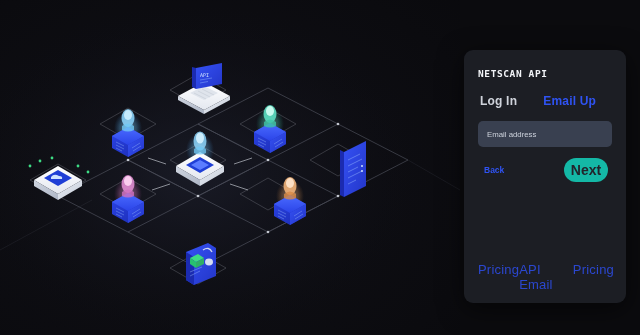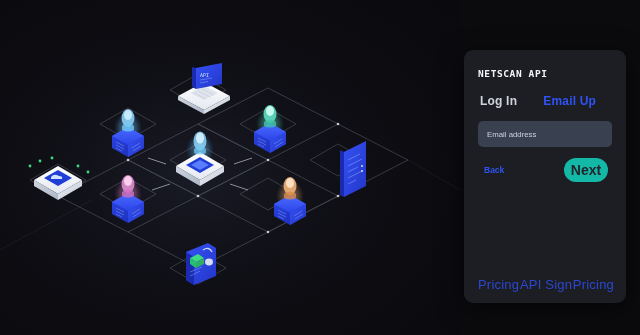--- a/index.html
+++ b/index.html
@@ -334,18 +334,18 @@
 
     <input class="field" type="text" placeholder="Email address" style="">
 
     <div id="actions">
       <div id="back-link">Back</div>
       <button id="next-button">Next</button>
     </div>
 
     <div id="footer-links">
       <div class="footer-link">Pricing</div>
-      <div class="footer-link">API Sign</div>
+      <div class="footer-link">API Email</div>
       <div class="footer-link">Pricing</div>
     </div>
 
   </div>
 </div>
 
 </body></html>

